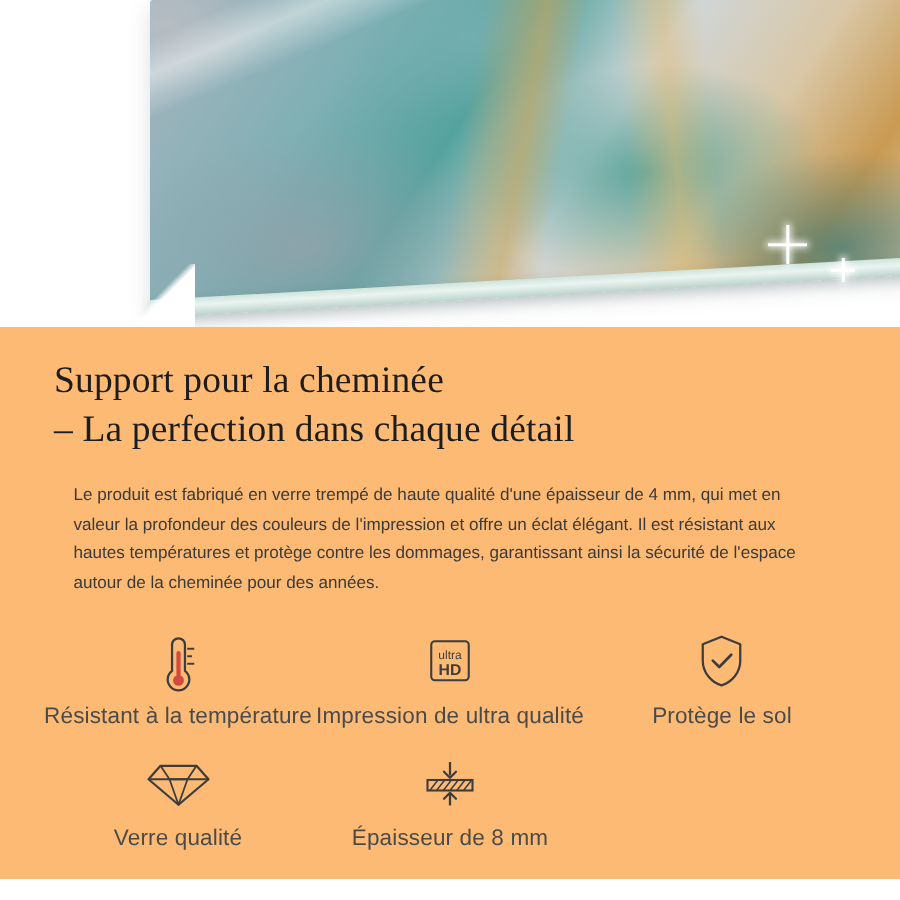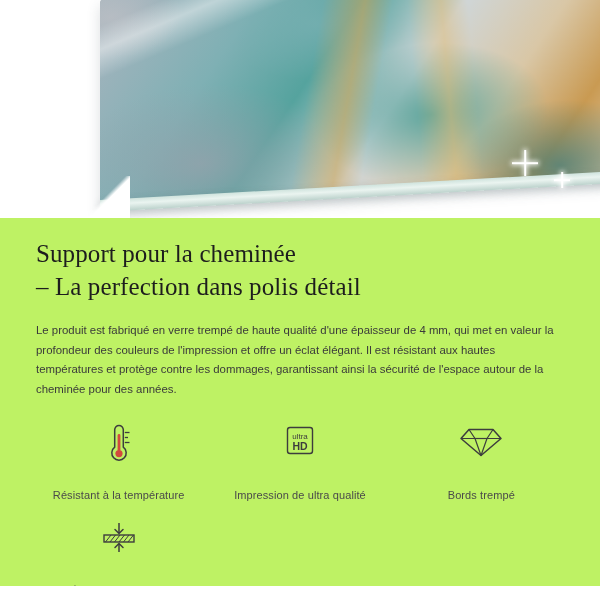--- a/index.html
+++ b/index.html
@@ -10,21 +10,21 @@
     width: 600px;
     height: 600px;
     background: #ffffff;
     font-family: "Liberation Sans", sans-serif;
     overflow: hidden;
   }
   .page {
     position: relative;
     width: 600px;
     height: 600px;
-    background: #bef264;
+    background: #fdba74;
     overflow: hidden;
   }
 
   
   .hero {
     position: relative;
     width: 600px;
     height: 218px;
     overflow: hidden;
     background: #ffffff;
@@ -127,21 +127,21 @@
     font-weight: 400;
     margin: 0 0 18px 0;
     letter-spacing: 0.1px;
   }
   .headline .l2 { display: block; }
   .body-copy {
     font-family: "Liberation Sans", sans-serif;
     font-size: 11.4px;
     line-height: 1.72;
     color: #3a3a3a;
-    margin: 0;
+    margin: 13px;
     max-width: 530px;
   }
 
   
   .features {
     margin-top: 20px;
     padding: 0 28px;
     display: grid;
     grid-template-columns: repeat(3, 1fr);
     grid-row-gap: 14px;
@@ -152,22 +152,22 @@
     align-items: center;
     justify-content: flex-start;
   }
   .feature-icon {
     height: 46px;
     display: flex;
     align-items: center;
     justify-content: center;
   }
   .feature-label {
-    margin-top: 24px;
-    font-size: 11px;
+    margin-top: 4px;
+    font-size: 15px;
     color: #4a4a4a;
     letter-spacing: 0.1px;
   }
 
   .footer-strip {
     position: absolute;
     left: 0;
     bottom: 0;
     width: 600px;
     height: 14px;
@@ -185,21 +185,21 @@
     </div>
     <div class="hero-edge"></div>
     <div class="hero-corner"></div>
     <div class="sparkle s1"></div>
     <div class="sparkle s2"></div>
   </div>
 
   <div class="content">
     <h1 class="headline">
       <span class="l1">Support pour la cheminée</span>
-      <span class="l2">– La perfection dans polis détail</span>
+      <span class="l2">– La perfection dans chaque détail</span>
     </h1>
     <p class="body-copy">Le produit est fabriqué en verre trempé de haute qualité d'une épaisseur de 4 mm, qui met en valeur la profondeur des couleurs de l'impression et offre un éclat élégant. Il est résistant aux hautes températures et protège contre les dommages, garantissant ainsi la sécurité de l'espace autour de la cheminée pour des années.</p>
   </div>
 
   <div class="features">
 
     <div class="feature">
       <div class="feature-icon">
         <svg width="34" height="44" viewBox="0 0 34 44" fill="none">
           <path d="M17 5.5c-2.4 0-4.3 1.9-4.3 4.3v17.4a7.2 7.2 0 1 0 8.6 0V9.8c0-2.4-1.9-4.3-4.3-4.3z" stroke="#3d3d3d" stroke-width="1.5"></path>
@@ -217,31 +217,40 @@
       <div class="feature-icon">
         <svg width="42" height="40" viewBox="0 0 42 40" fill="none">
           <rect x="8.5" y="5.5" width="25" height="26" rx="2.5" stroke="#3d3d3d" stroke-width="1.4"></rect>
           <text x="21" y="17" text-anchor="middle" font-family="Liberation Sans, sans-serif" font-size="8" fill="#3d3d3d">ultra</text>
           <text x="21" y="28" text-anchor="middle" font-family="Liberation Sans, sans-serif" font-size="10.5" font-weight="bold" fill="#3d3d3d">HD</text>
         </svg>
       </div>
       <div class="feature-label">Impression de ultra qualité</div>
     </div>
 
+    <div class="feature">
+      <div class="feature-icon">
+        <svg width="38" height="44" viewBox="0 0 38 44" fill="none">
+          <path d="M19 4.5 6.5 9.5v10.8c0 7.8 5.2 14.3 12.5 16.6 7.3-2.3 12.5-8.8 12.5-16.6V9.5L19 4.5z" stroke="#3d3d3d" stroke-width="1.5" stroke-linejoin="round"></path>
+          <path d="m13.2 20.4 4.3 4.3 8-8.2" stroke="#3d3d3d" stroke-width="1.8" stroke-linecap="round" stroke-linejoin="round"></path>
+        </svg>
+      </div>
+      <div class="feature-label">Protège le sol</div>
+    </div>
 
     <div class="feature">
       <div class="feature-icon">
         <svg width="44" height="38" viewBox="0 0 44 38" fill="none">
           <path d="M10 6.5h24l8 9-20 17-20-17 8-9z" stroke="#3d3d3d" stroke-width="1.5" stroke-linejoin="round"></path>
           <path d="M2 15.5h40" stroke="#3d3d3d" stroke-width="1.2"></path>
           <path d="M10 6.5 16 15.5 22 32.5 28 15.5 34 6.5" stroke="#3d3d3d" stroke-width="1.2" stroke-linejoin="round"></path>
           <path d="M16 15.5h12" stroke="#3d3d3d" stroke-width="1.2"></path>
         </svg>
       </div>
-      <div class="feature-label">Bords trempé</div>
+      <div class="feature-label">Verre qualité</div>
     </div>
 
 
     <div class="feature">
       <div class="feature-icon">
         <svg width="44" height="40" viewBox="0 0 44 40" fill="none">
           <path d="M22 5 V14" stroke="#3d3d3d" stroke-width="1.5"></path>
           <path d="M18 11.5 22 15.5 26 11.5" stroke="#3d3d3d" stroke-width="1.5" stroke-linecap="round" stroke-linejoin="round"></path>
           <rect x="7" y="17" width="30" height="7" stroke="#3d3d3d" stroke-width="1.4"></rect>
           <path d="M8.5 24 L14 17 M13 24 L18.5 17 M17.5 24 L23 17 M22 24 L27.5 17 M26.5 24 L32 17 M31 24 L36.5 17" stroke="#3d3d3d" stroke-width="1"></path>

